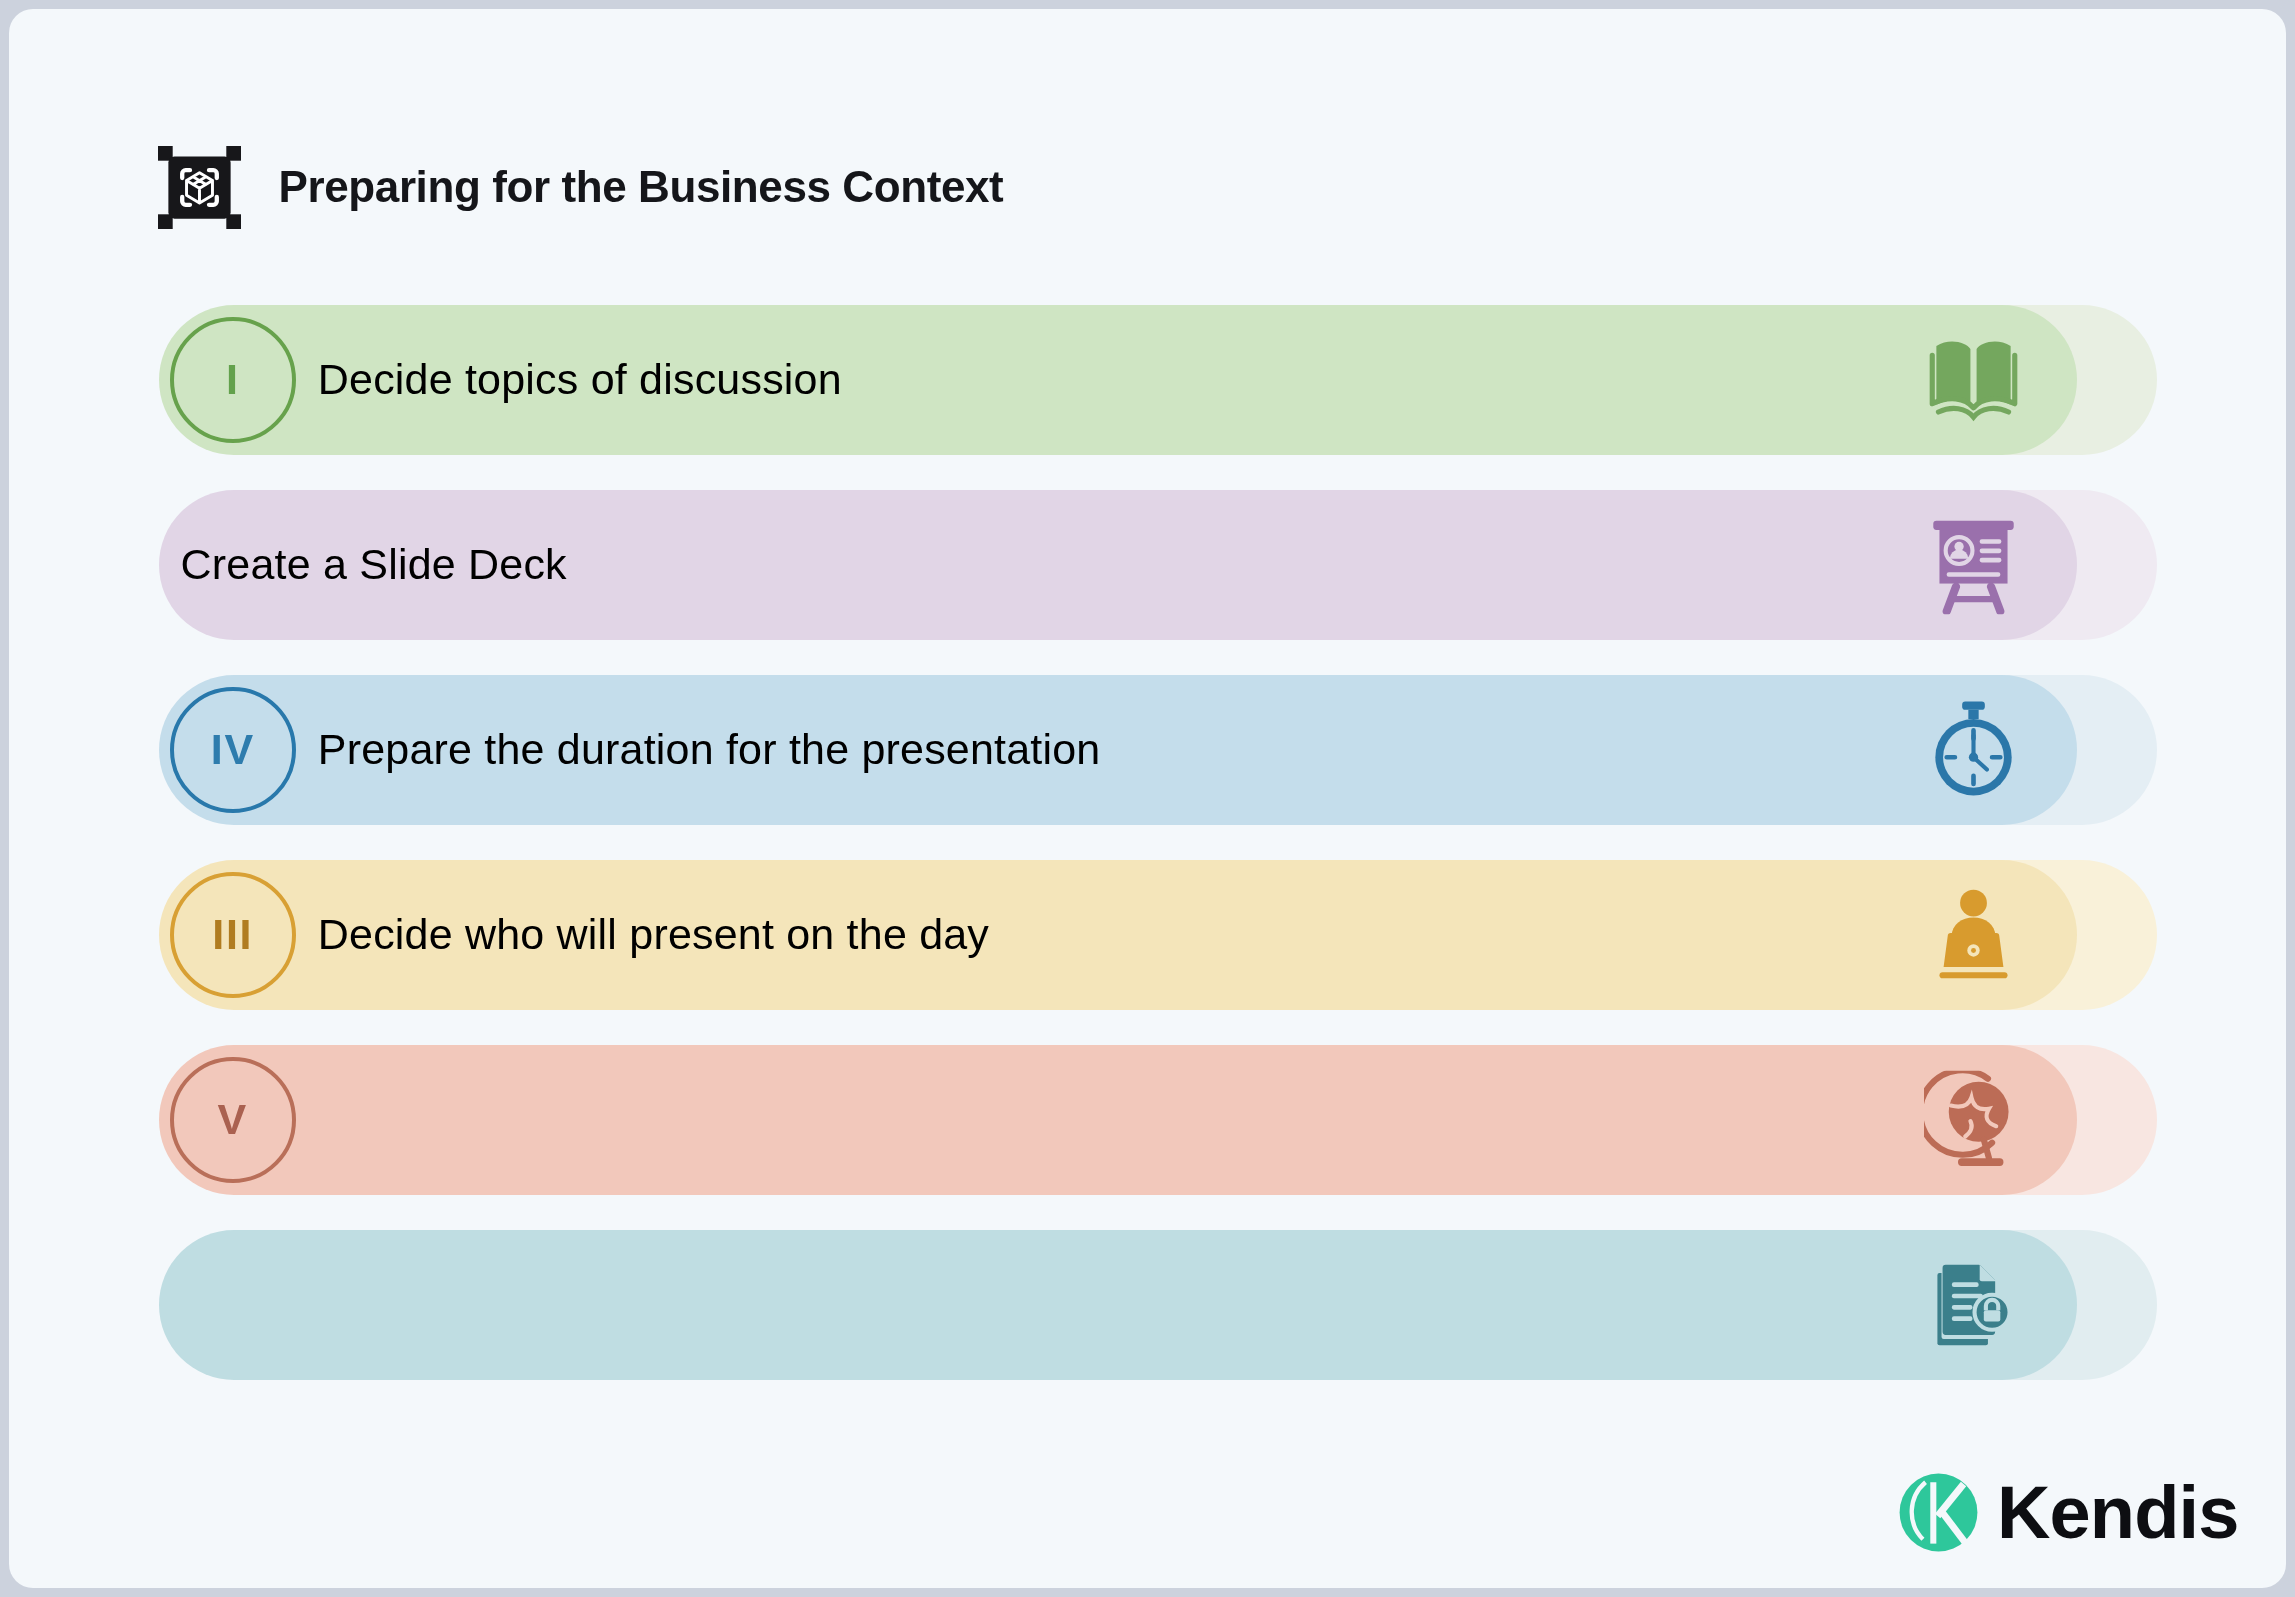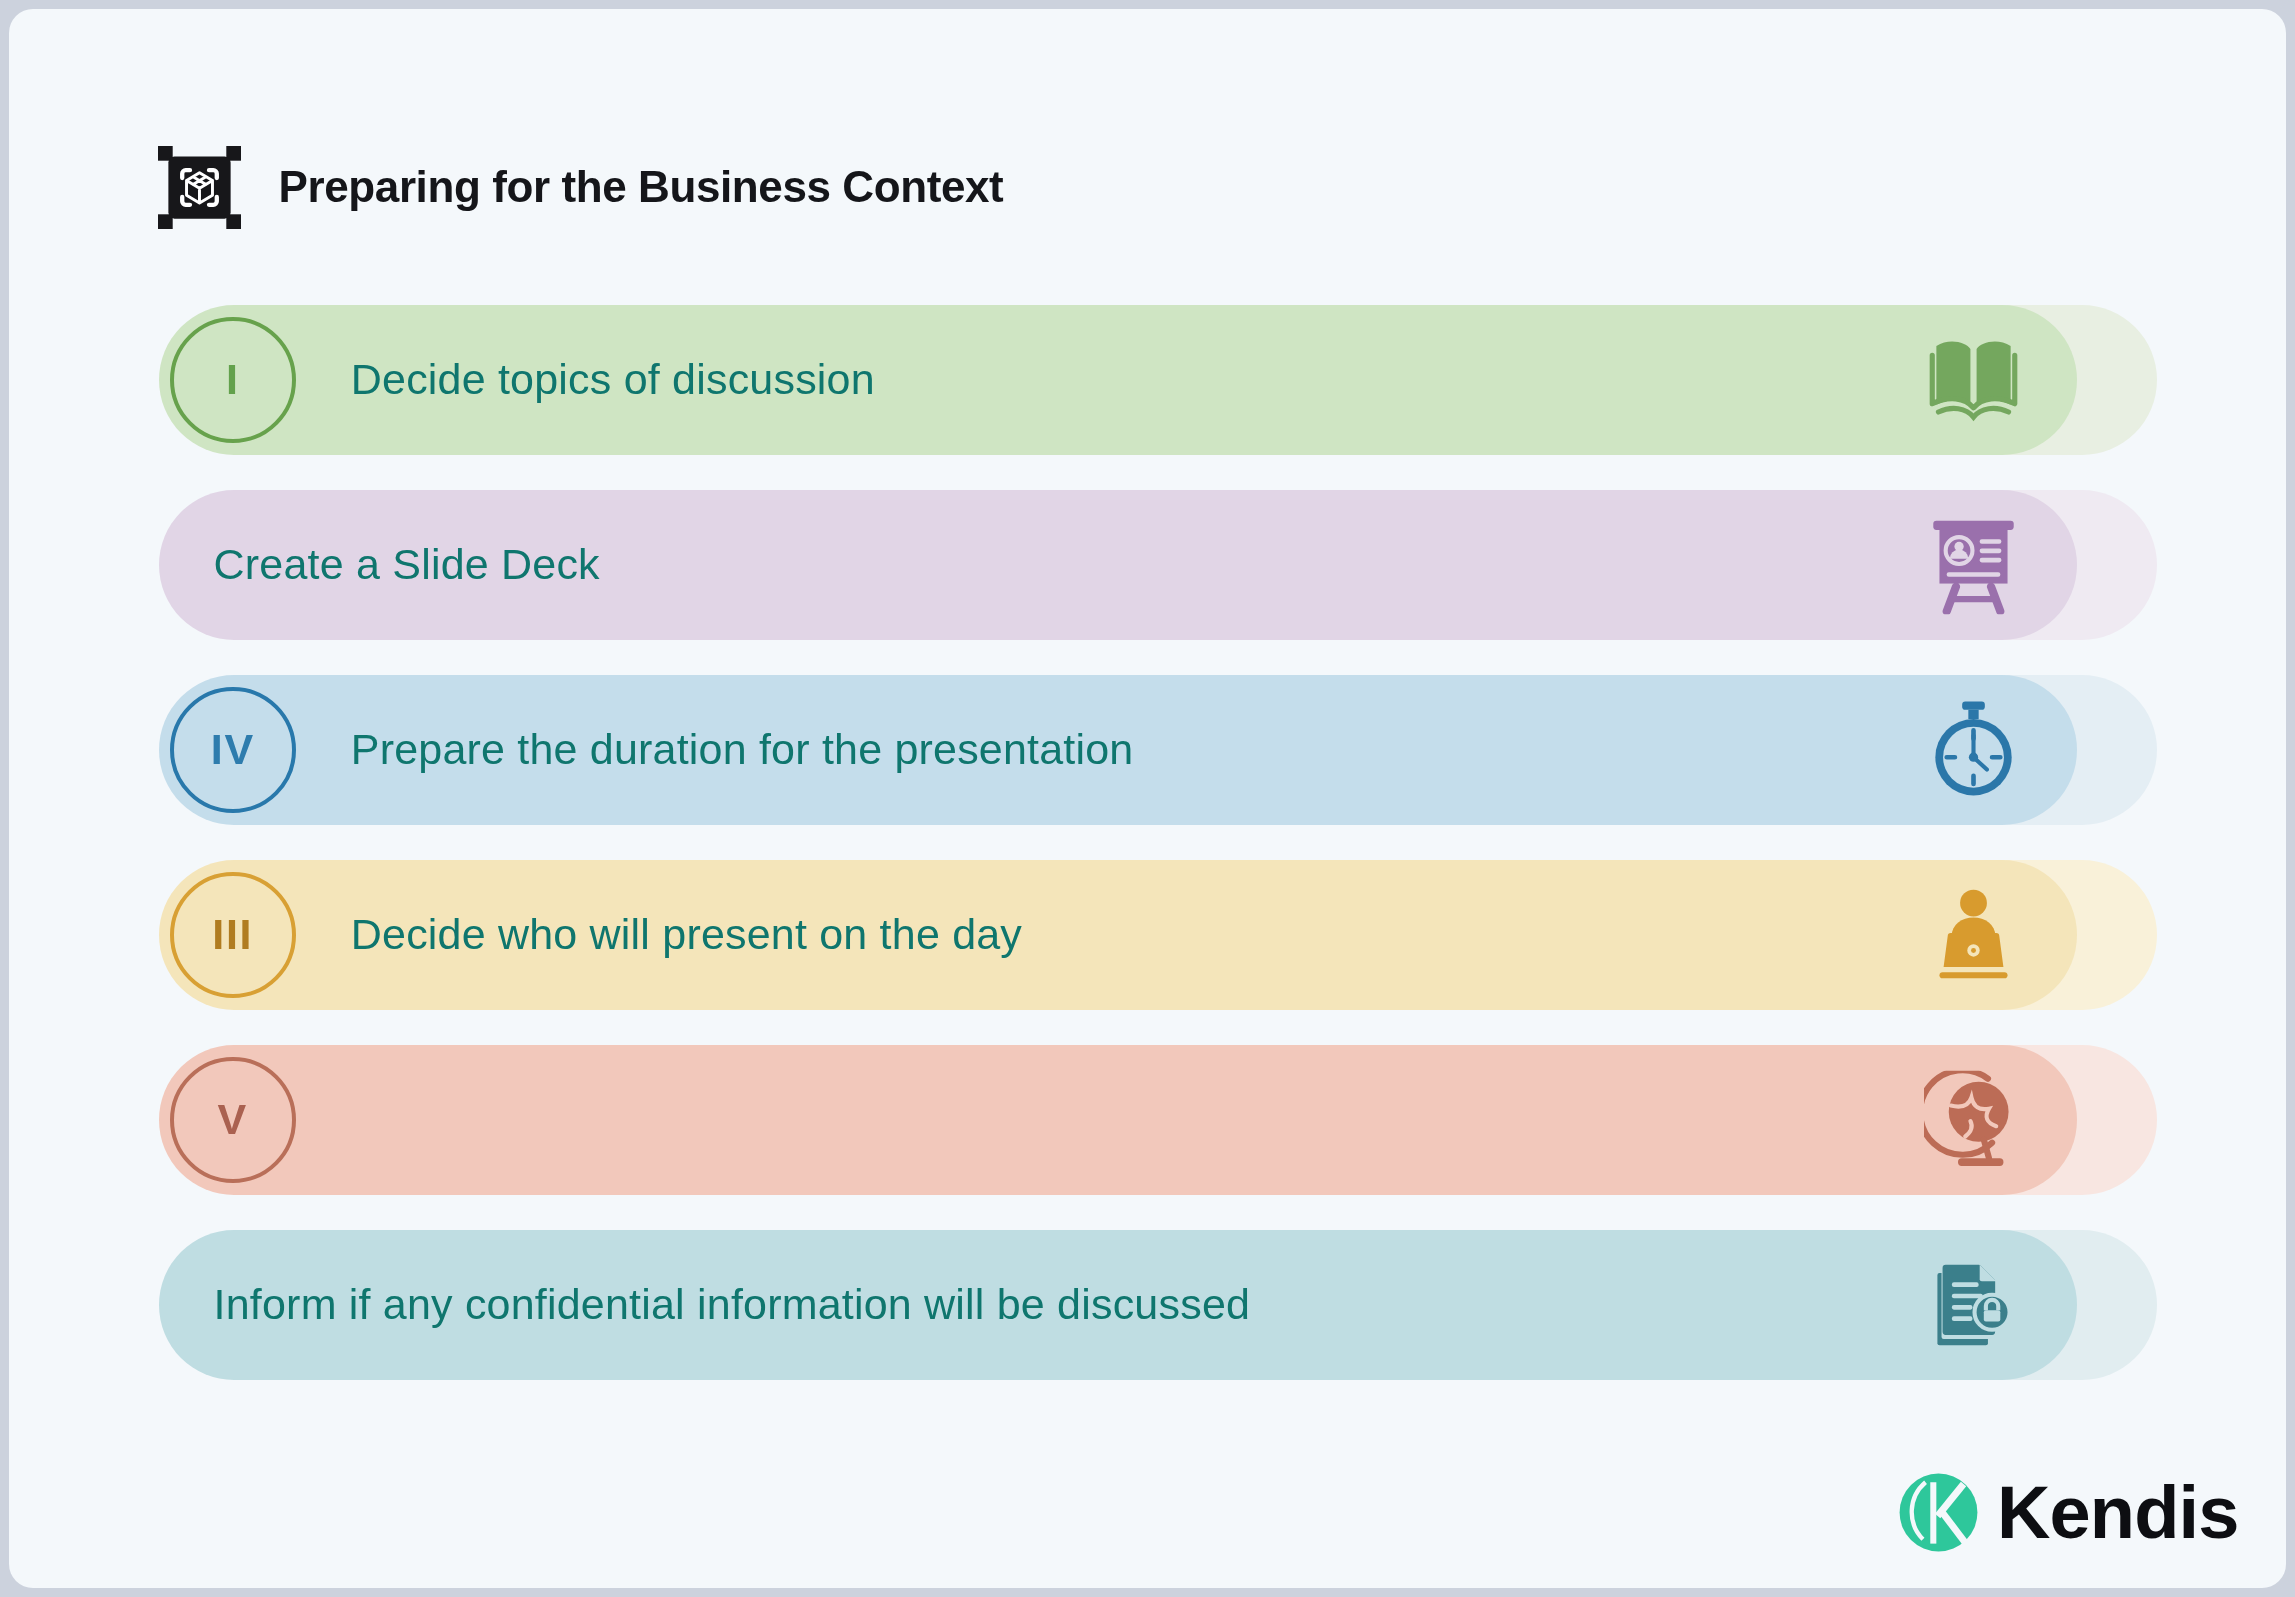--- a/index.html
+++ b/index.html
@@ -38,21 +38,21 @@
     display:flex; align-items:center;
   }
   .step-circle{
     width:118px; height:118px; margin-left:11.2px; flex:0 0 auto;
     border:4.3px solid var(--ring); border-radius:50%;
     display:flex; align-items:center; justify-content:center;
     font-size:43px; font-weight:600; letter-spacing:1.7px;
     color:var(--num);
   }
   .step-label{
-    margin-left:55px; font-size:43px; font-weight:500; color:#0f766e;
+    margin-left:22px; font-size:43px; font-weight:500; color:#000000;
     letter-spacing:0.2px;
   }
   .step-icon{
     position:absolute; right:54px; top:50%; transform:translateY(-50%);
     width:99px; height:99px; color:var(--icon);
   }
   
   .footer{
     position:absolute; top:1461px; right:48px;
     display:flex; align-items:center; gap:17px;
@@ -213,21 +213,20 @@
           <span>V</span>
         </div>
         <svg class="step-icon" aria-hidden="true" viewBox="0 0 114 114" width="99" height="99">
           <use href="#globe-icon"></use>
         </svg>
       </div>
     </div>
       <div class="step" style="--main: #bfdde2; --faded: #e1edf0; --ring: #33808d; --num: #2f7d8a; --icon: #3b7f8b; --cut: #bfdde2;">
       <div class="step-back"></div>
       <div class="step-front">
-        <div class="step-label">Inform if any confidential information will be discussed</div>
         <svg class="step-icon" aria-hidden="true" viewBox="0 0 114 114" width="99" height="99">
           <use href="#confidential-document-icon"></use>
         </svg>
       </div>
     </div>
     </div>
 
   <div class="footer">
     <svg class="brand-logo" aria-hidden="true" viewBox="0 0 96 96" width="83" height="83">
       <use href="#kendis-logo-icon"></use>

